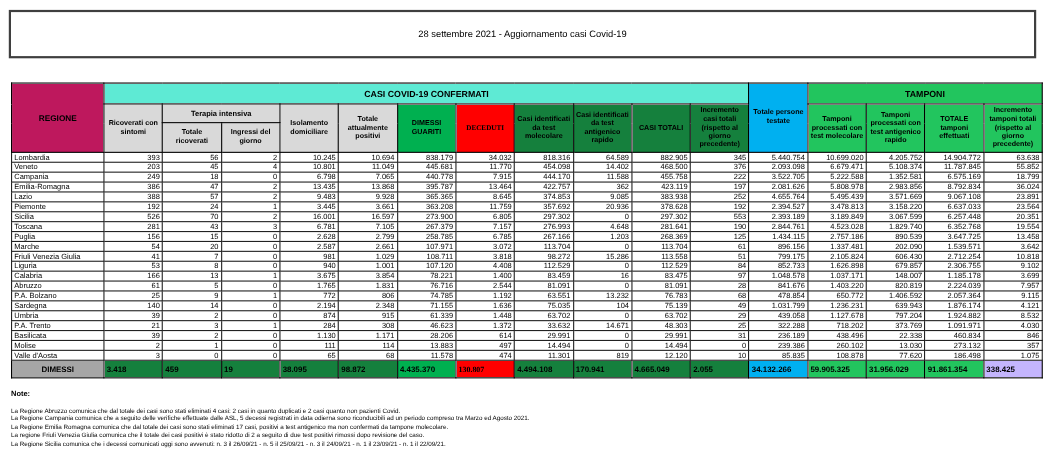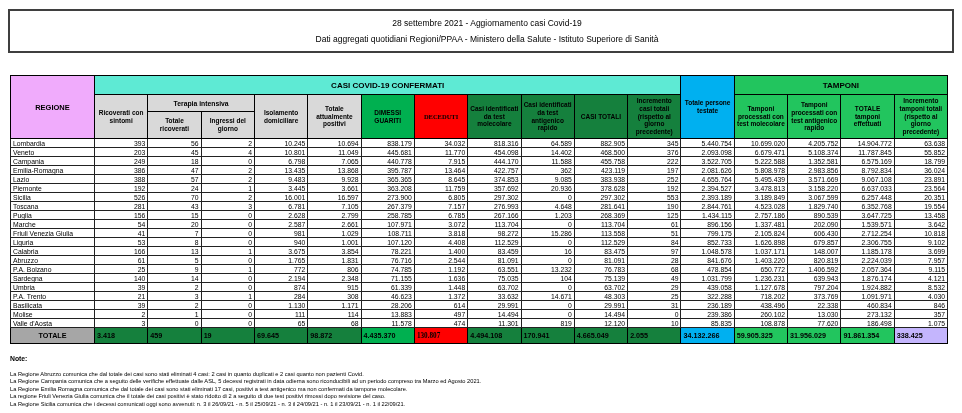--- a/index.html
+++ b/index.html
@@ -7,30 +7,29 @@
     width:962px;height:413px;position:relative;background:#ffffff;
     font-family:"Liberation Sans", sans-serif;color:#000;
     -webkit-font-smoothing:antialiased;
   }
   
   .title-box{
     position:absolute;left:8px;top:9px;width:930px;height:40px;
     border:2px solid #3f3f3f;
     display:flex;flex-direction:column;justify-content:space-evenly;align-items:center;
     font-size:8.5px;
-    padding-left:12px;
   }
   .title-box .line{white-space:nowrap;}
   
   .table-wrap{position:absolute;left:10px;top:75px;}
   table{border-collapse:collapse;table-layout:fixed;width:938px;}
   th,td{border:1px solid #222;padding:0 2px;overflow:hidden;}
   thead th{border:1.4px solid #000;font-weight:bold;vertical-align:middle;text-align:center;}
   .group-bar{background:#5eead4;font-size:8px;height:18px;}
-  .regione-hd{background:#f0abfc;font-size:7.5px;}
+  .regione-hd{background:#be185d;font-size:7.5px;}
   .sub{background:#D9D9D9;font-size:6.5px;line-height:1.18;white-space:normal;height:26px;}
   .ti-bar{background:#D9D9D9;font-size:6.8px;height:16px;}
   .green{background:#00B050;}
   .red{background:#FF0000;font-family:Liberation Serif, serif;}
   .gold{background:#15803d;}
   .cyan{background:#00B0F0;}
   .lav{background:#22c55e;}
   .ltgray{background:#15803d;margin-left:43px;}
   .mdgray{background:#A6A6A6;}
   .endgray{background:#c4b5fd;}
@@ -44,21 +43,20 @@
   
   .notes{position:absolute;left:10px;top:355px;width:940px;}
   .notes .heading{font-weight:bold;font-size:6.8px;margin-bottom:9px;}
   .notes .note-line{font-size:5.7px;line-height:7.4px;white-space:nowrap;}
 </style>
 </head>
 <body>
 
 <div class="title-box">
   <div class="line">28 settembre 2021 - Aggiornamento casi Covid-19</div>
-  <div class="line">Dati aggregati quotidiani Regioni/PPAA - Ministero della Salute - Istituto Superiore di Sanità</div>
 </div>
 
 <div class="table-wrap">
 <table>
   <colgroup>
     <col style="width:84px">
     <col span="16">
   </colgroup>
   <thead>
     <tr>
@@ -484,25 +482,25 @@
           <td class="num">10</td>
           <td class="num">85.835</td>
           <td class="num">108.878</td>
           <td class="num">77.620</td>
           <td class="num">186.498</td>
           <td class="num">1.075</td>
         </tr>
       </tbody>
   <tfoot>
     <tr class="totale">
-      <td class="region mdgray">TOTALE</td>
+      <td class="region mdgray">DIMESSI</td>
       <td class="num ltgray">3.418</td>
       <td class="num ltgray">459</td>
       <td class="num ltgray">19</td>
-      <td class="num ltgray">69.645</td>
+      <td class="num ltgray">38.095</td>
       <td class="num ltgray">98.872</td>
       <td class="num green">4.435.370</td>
       <td class="num red">130.807</td>
       <td class="num gold">4.494.108</td>
       <td class="num gold">170.941</td>
       <td class="num gold">4.665.049</td>
       <td class="num gold">2.055</td>
       <td class="num cyan">34.132.266</td>
       <td class="num lav">59.905.325</td>
       <td class="num lav">31.956.029</td>

